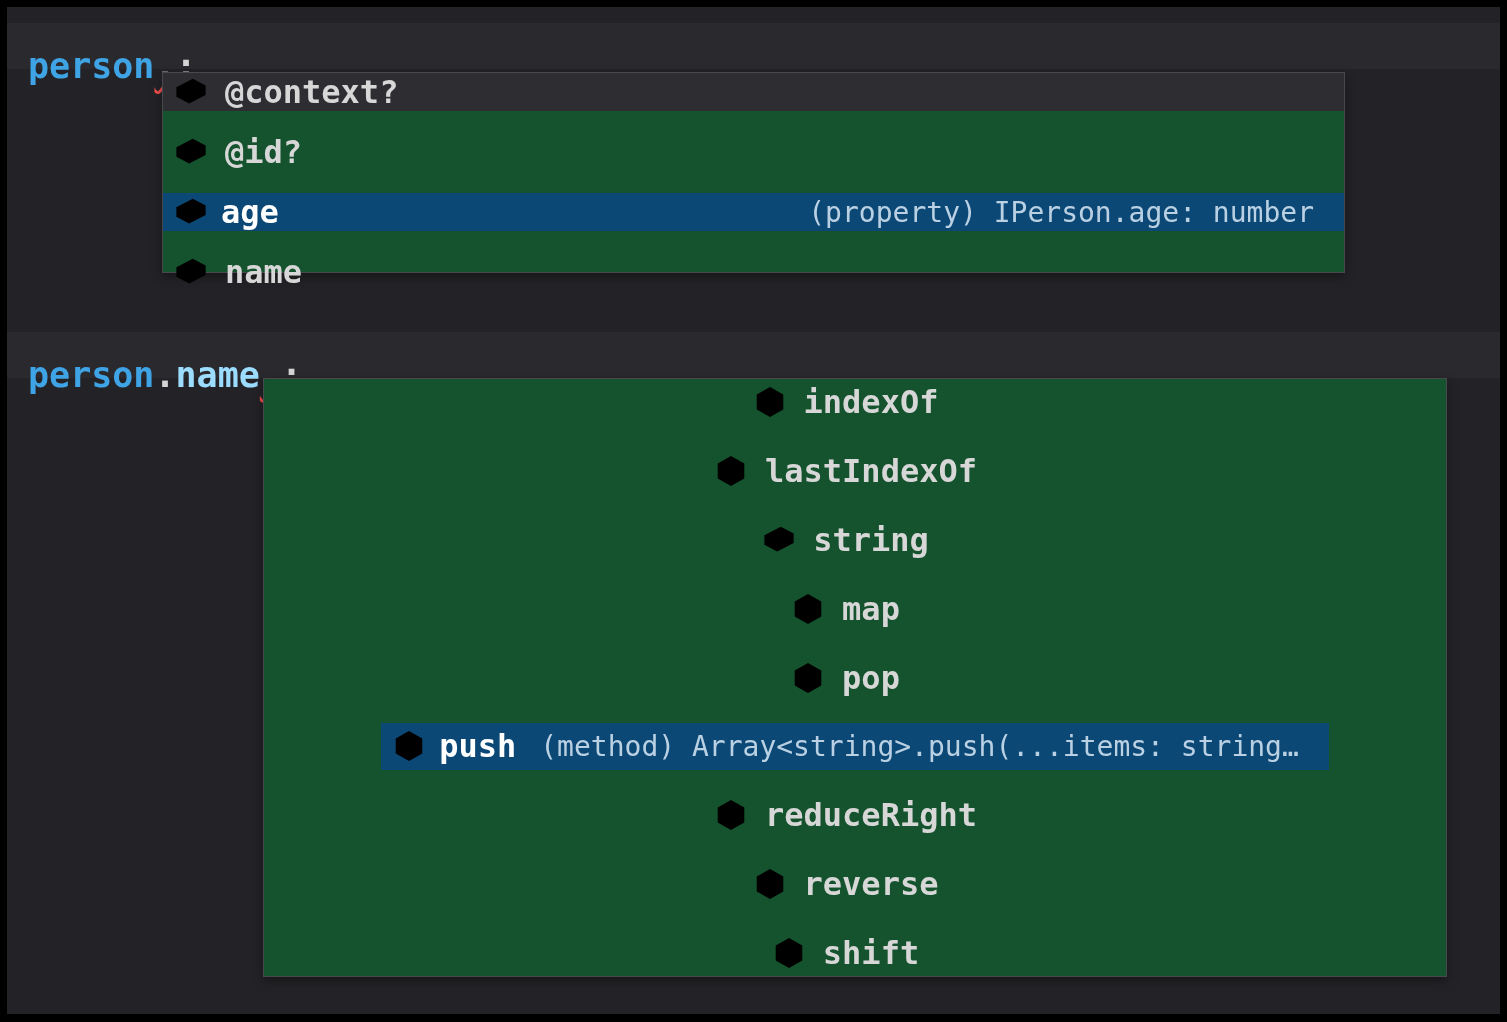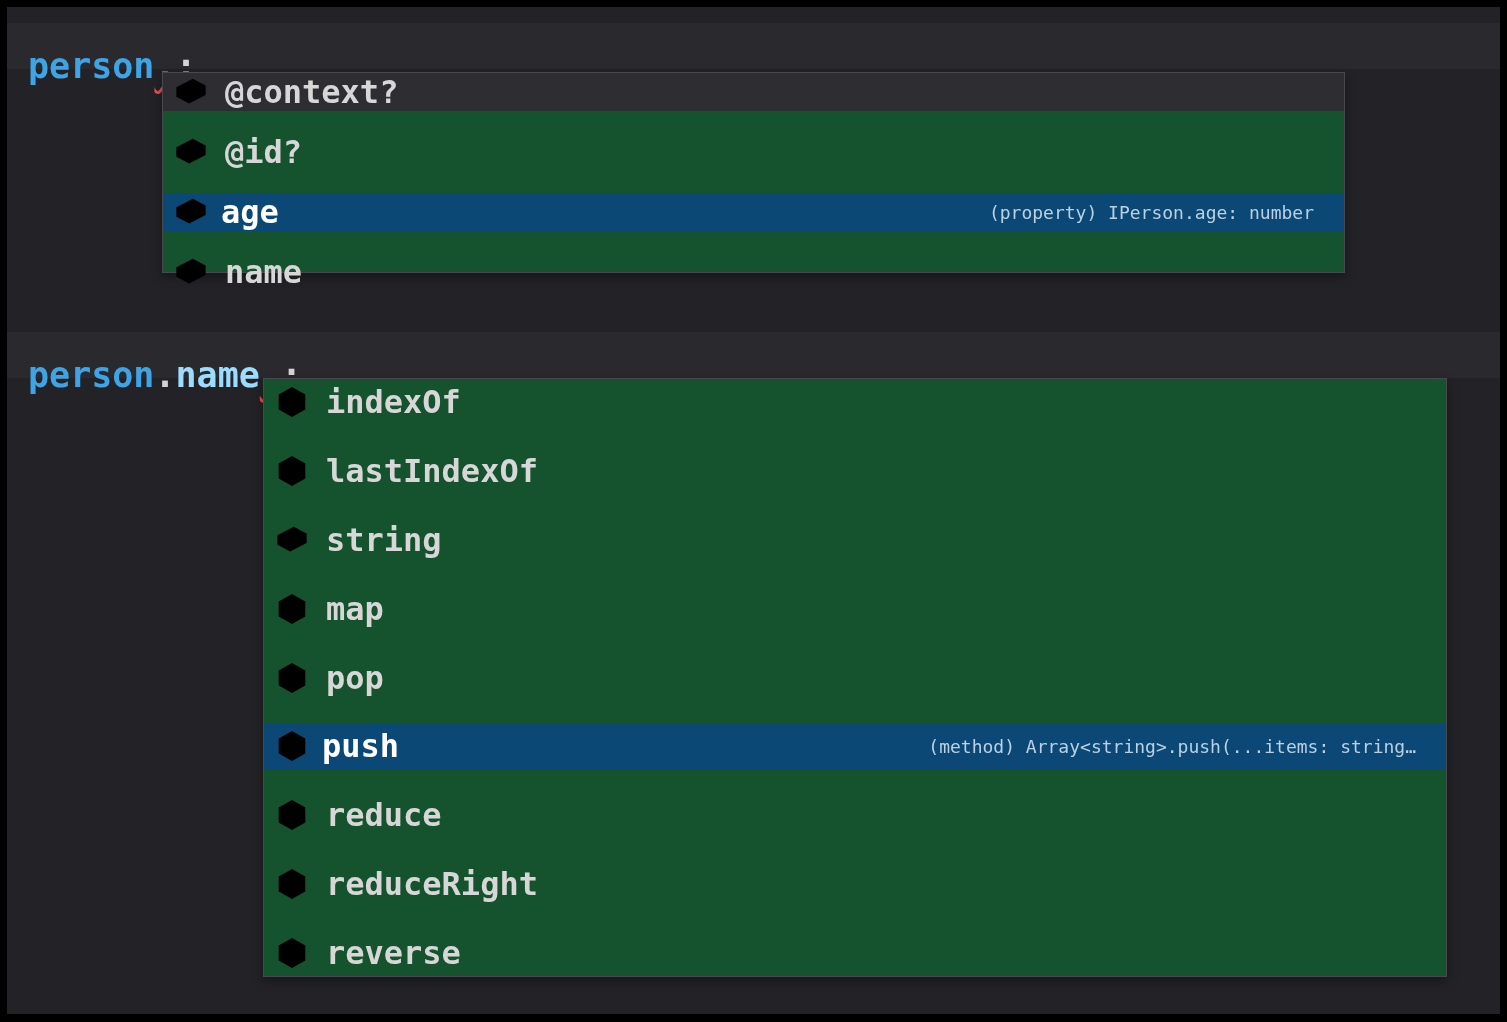--- a/index.html
+++ b/index.html
@@ -35,35 +35,35 @@
     text-underline-offset:7px;
   }
   .suggest {
     position:absolute; box-sizing:border-box;
     background:#14532d; border:1px solid #48484f;
     display:flex; flex-direction:column;
     box-shadow:0 4px 10px rgba(0,0,0,0.35);
     gap:22px;
   }
   .suggest-1 { left:155px; top:65px;  width:1183px; height:201px; }
-  .suggest-2 { left:256px; top:371px; width:1184px; height:599px; }
+  .suggest-2 { left:256px; top:371px; width:1184px; height:599px;align-items:center; }
   .srow {
     flex:1 1 0; display:flex; align-items:center;
     padding:0 30px 0 10px; min-width:0; cursor:pointer;
   }
   .srow.hover    { background:#2d2d32; }
   .srow.selected { background:#0c4875; }
   .icon { width:36px; height:36px; flex:none; display:block; }
   .slabel {
     margin-left:16px; font-size:32px; font-weight:bold;
     color:#d7d7d7; white-space:pre;
   }
   .selected .slabel { color:#ffffff;margin-left:12px; }
   .sdetail {
-    margin-left:auto; padding-left:24px; font-size:18px; font-weight:normal;
+    margin-left:auto; padding-left:24px; font-size:28px; font-weight:normal;
     color:#bad1e4; white-space:pre; overflow:hidden;
   }
 </style>
 </head>
 <body>
 
 <svg width="0" height="0" style="position:absolute" aria-hidden="true">
   <defs>
     <symbol id="i-field" viewBox="0 0 16 16">
       <path d="M1.5,5.9 L8.8,2.1 L14.5,5.1 L14.5,9.3 L7.2,13.1 L1.5,10.1 Z"></path>
@@ -149,30 +149,30 @@
         <svg class="icon kind-method">
             <use href="#i-method"></use>
           </svg>
         <span class="slabel">push</span>
         <span class="sdetail">(method) Array&lt;string&gt;.push(...items: string…</span>
       </div>
       <div class="srow">
         <svg class="icon kind-method">
             <use href="#i-method"></use>
           </svg>
-        <span class="slabel">reduce</span>
-      </div>
-      <div class="srow">
-        <svg class="icon kind-method">
-            <use href="#i-method"></use>
-          </svg>
         <span class="slabel">reduceRight</span>
       </div>
       <div class="srow">
         <svg class="icon kind-method">
             <use href="#i-method"></use>
           </svg>
         <span class="slabel">reverse</span>
       </div>
+      <div class="srow">
+        <svg class="icon kind-method">
+            <use href="#i-method"></use>
+          </svg>
+        <span class="slabel">shift</span>
+      </div>
     </div>
 
   </div>
 </div>
 
 </body></html>

